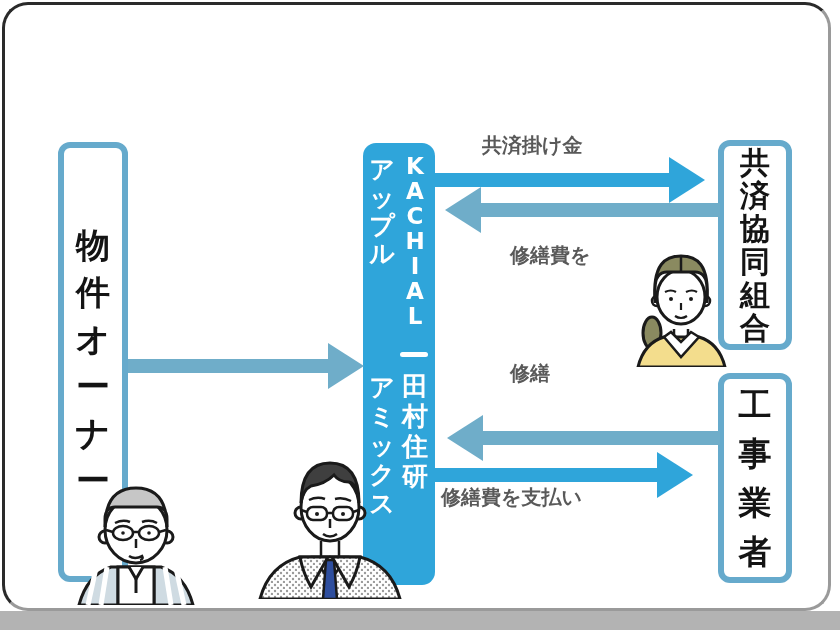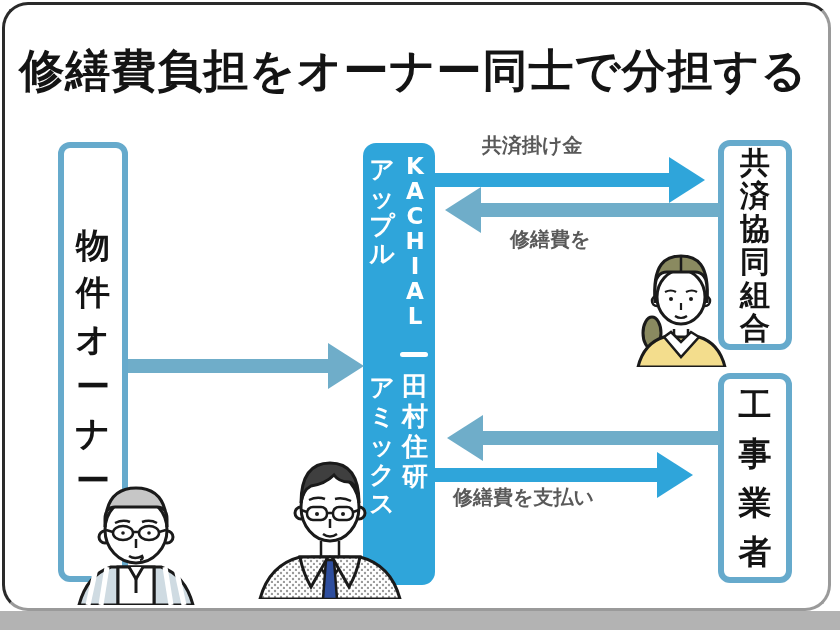--- a/index.html
+++ b/index.html
@@ -42,21 +42,20 @@
   .albl{position:absolute;color:var(--label_gray,#595959);font-size:20px;font-weight:700;line-height:1.2;white-space:nowrap;}
   .person{position:absolute;}
 </style>
 </head>
 <body>
 
 <div class="stage">
   <div class="bottom-band"></div>
   <div class="card">
 
-    <div class="title">修繕費負担をオーナー同士で分担する</div>
 
     <div class="obox" style="left:53px;top:137px;width:70px;height:440px;">
       <div class="vt owner-label">
           <span>物</span>
           <span>件</span>
           <span>オ</span>
           <span>ー</span>
           <span>ナ</span>
           <span>ー</span>
         </div>
@@ -114,26 +113,27 @@
         </div>
     </div>
 
     <div class="arrow soft right" style="left:123px;top:354px;width:200px;"></div>
     <div class="arrow bright right" style="left:430px;top:168px;width:234px;"></div>
     <div class="arrow soft left" style="left:476px;top:198px;width:239px;"></div>
     <div class="arrow soft left" style="left:478px;top:426px;width:237px;"></div>
     <div class="arrow bright right" style="left:430px;top:463px;width:222px;"></div>
 
     <div class="albl" style="left:477px;top:128px;">共済掛け金</div>
-    <div class="albl" style="left:505px;top:222px;">
+    <div class="albl" style="left:505px;top:238px;">
       <span style="display:block;">修繕費を</span>
     </div>
     <div class="albl" style="left:505px;top:356px;">
-    </div>
-    <div class="albl" style="left:448px;top:480px;">修繕費を支払い</div>
+      <span style="display:block;">修繕</span>
+    </div>
+    <div class="albl" style="left:436px;top:480px;">修繕費を支払い</div>
 
     <svg class="person" style="left:66px;top:470px;width:130px;height:130px;" viewBox="0 0 130 130">
       <path d="M8,130 Q16,100 40,92 L90,92 Q114,100 122,130 Z" fill="#cfdbe2" stroke="#1a1a1a" stroke-width="3"></path>
       <path d="M25,93 L17,130" stroke="#ffffff" stroke-width="5"></path>
       <path d="M36,92 L30,130" stroke="#ffffff" stroke-width="5"></path>
       <path d="M94,92 L100,130" stroke="#ffffff" stroke-width="5"></path>
       <path d="M105,93 L113,130" stroke="#ffffff" stroke-width="5"></path>
       <path d="M47,92 L47,130 M83,92 L83,130" stroke="#1a1a1a" stroke-width="3" fill="none"></path>
       <path d="M47,92 L83,92 L83,130 L47,130 Z" fill="#ffffff" stroke="#1a1a1a" stroke-width="3"></path>
       <path d="M58,92 L65,104 L72,92" fill="#ffffff" stroke="#1a1a1a" stroke-width="3"></path>

